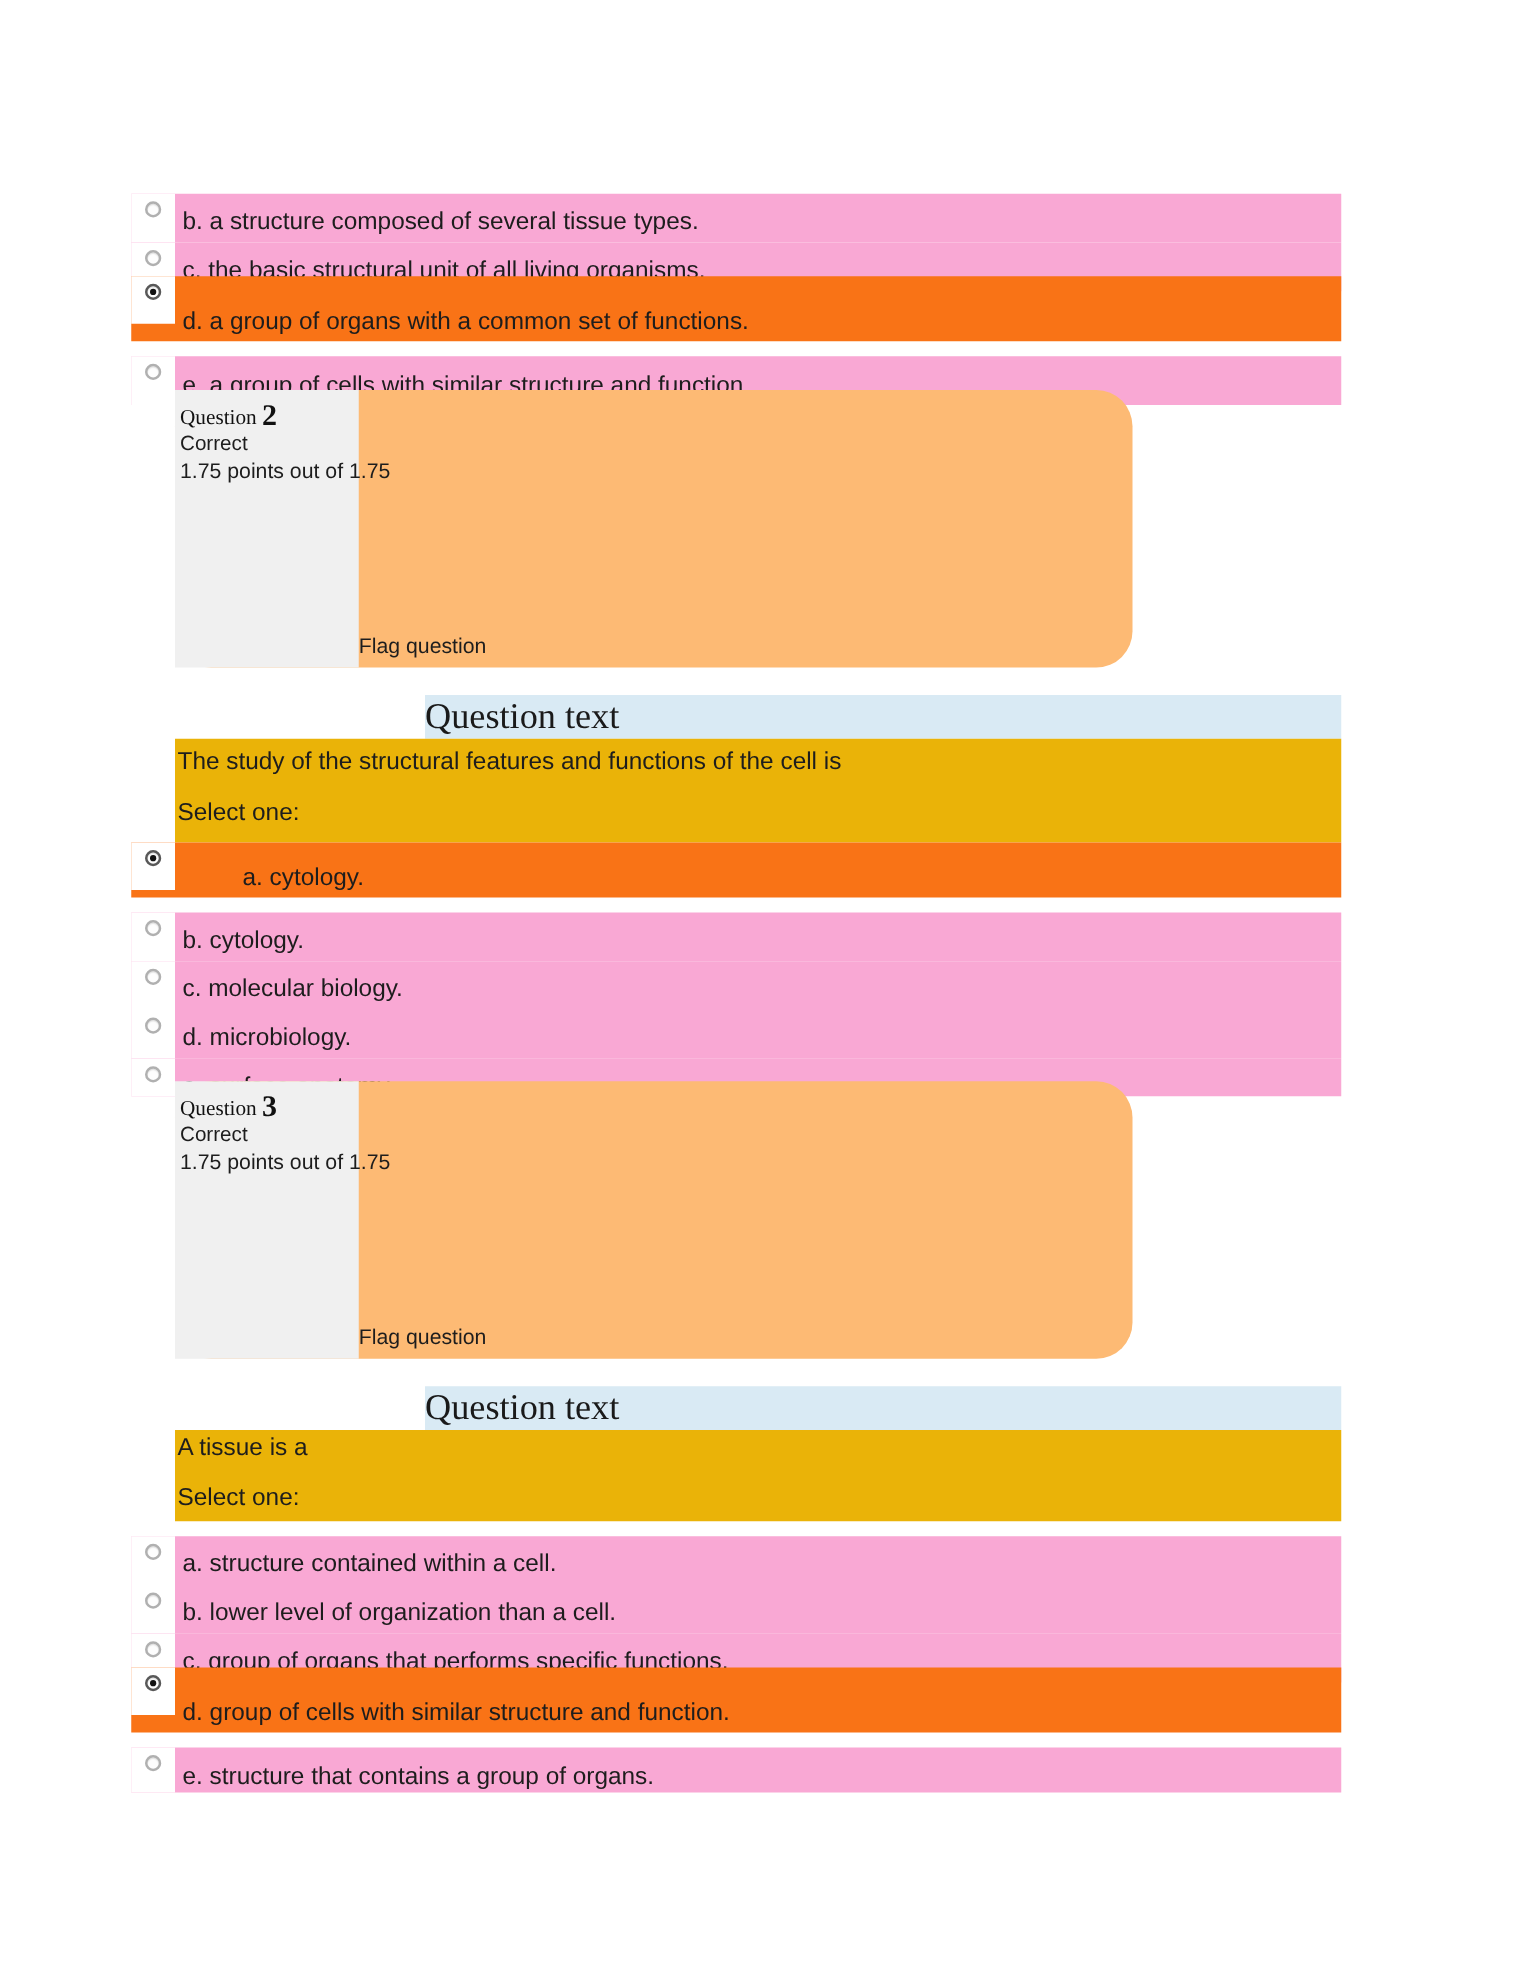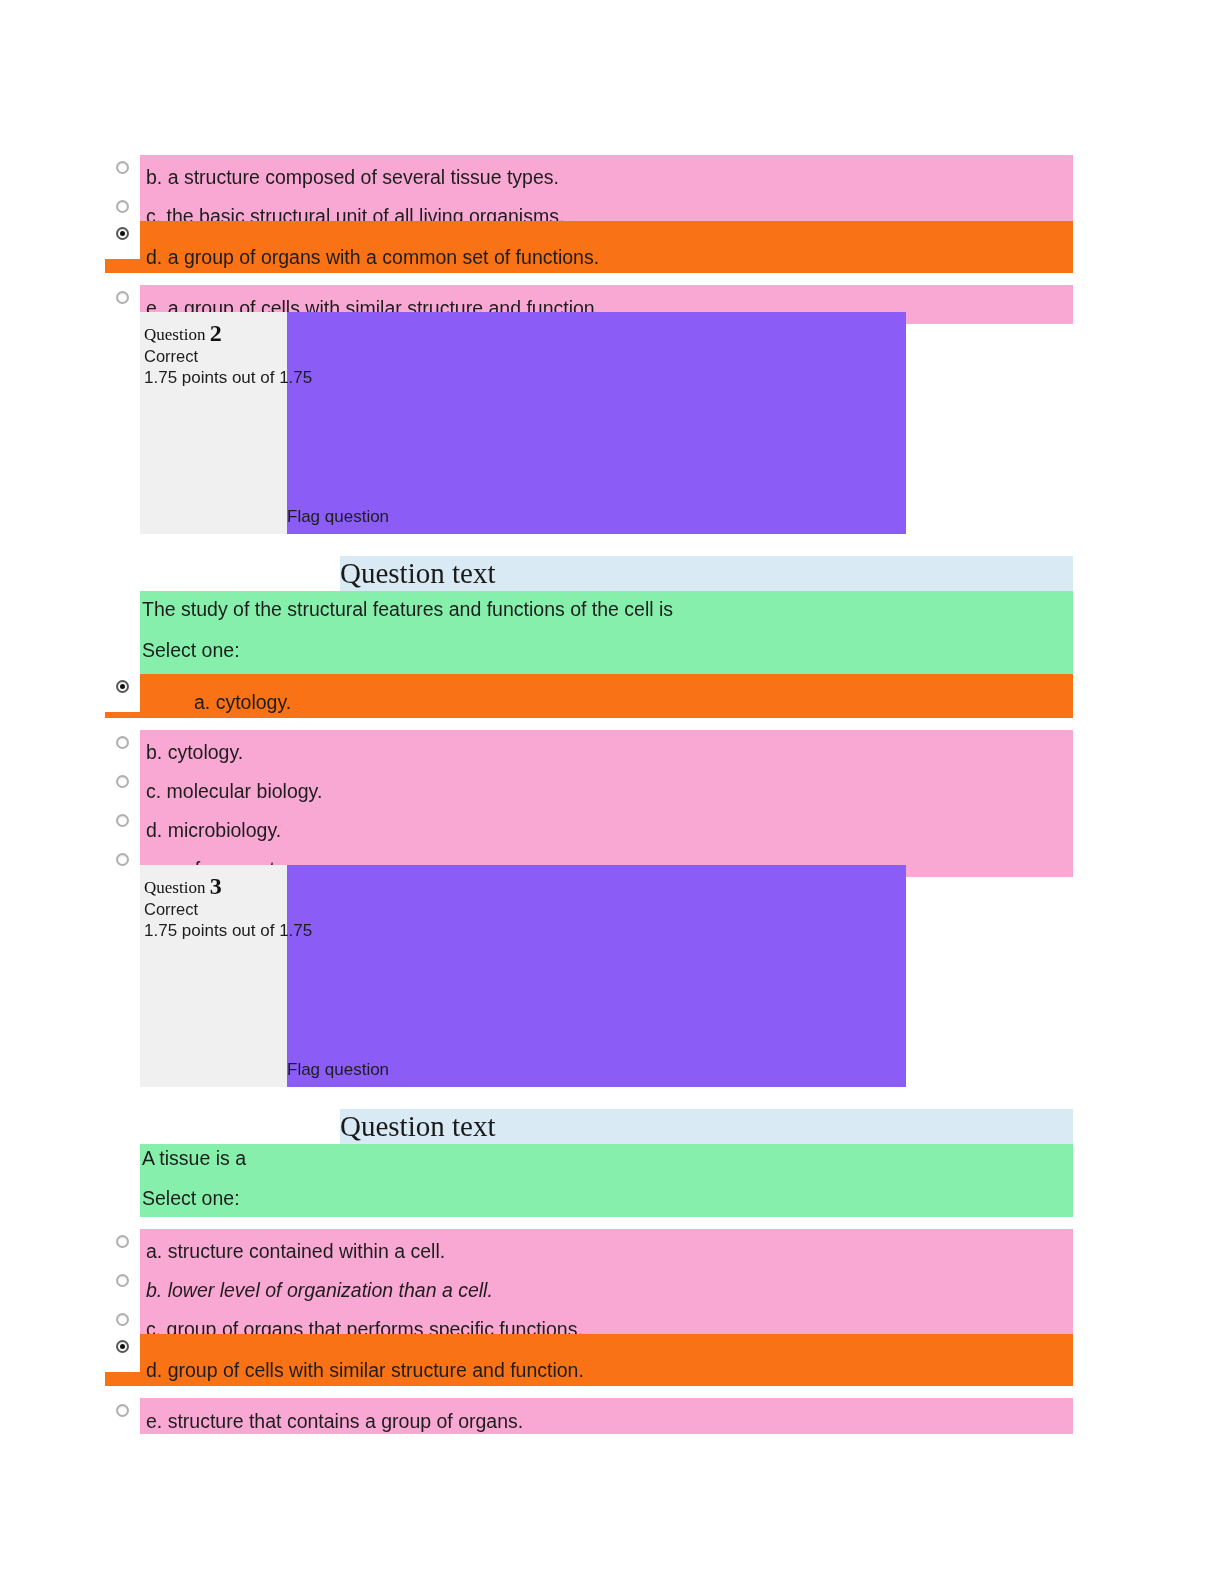--- a/index.html
+++ b/index.html
@@ -77,21 +77,22 @@
     line-height: 22px;
     color: #1d1d1d;
     white-space: nowrap;
   }
 
   
   .qmeta {
     position: absolute;
     left: 140px;
     width: 766px;
-    background: #8b5cf6;
+    background: #fdba74;
+    border-radius: 29px;
   }
   .qmeta .left-col {
     position: absolute;
     left: 0;
     top: 0;
     width: 147px;
     height: 100%;
     background: #f0f0f0;
   }
   .qmeta-inner {
@@ -149,21 +150,21 @@
     font-family: "Liberation Serif", serif;
     font-size: 29px;
     line-height: 35px;
     color: #1a1a1a;
     white-space: nowrap;
   }
   .qtext-body {
     position: absolute;
     left: 140px;
     width: 933px;
-    background: #86efac;
+    background: #eab308;
   }
   .qtext-stem {
     position: absolute;
     left: 2px;
     top: 6px;
     font-size: 19.5px;
     line-height: 24px;
     color: #1d1d1d;
     white-space: nowrap;
   }
@@ -287,21 +288,21 @@
     <span class="qtext-select" style="top:42px;">Select one:</span>
   </div>
 
   <div class="answer-row blue" style="top:1217px;">
     <span class="radio-cell">
       <span class="radio"></span>
     </span>
     <span class="answer-label">a. structure contained within a cell.</span>
   </div>
 
-  <div class="answer-row blue" style="top:1256px;font-style:italic;">
+  <div class="answer-row blue" style="top:1256px;">
     <span class="radio-cell">
       <span class="radio"></span>
     </span>
     <span class="answer-label">b. lower level of organization than a cell.</span>
   </div>
 
   <div class="answer-row blue" style="top:1295px;">
     <span class="radio-cell">
       <span class="radio"></span>
     </span>

